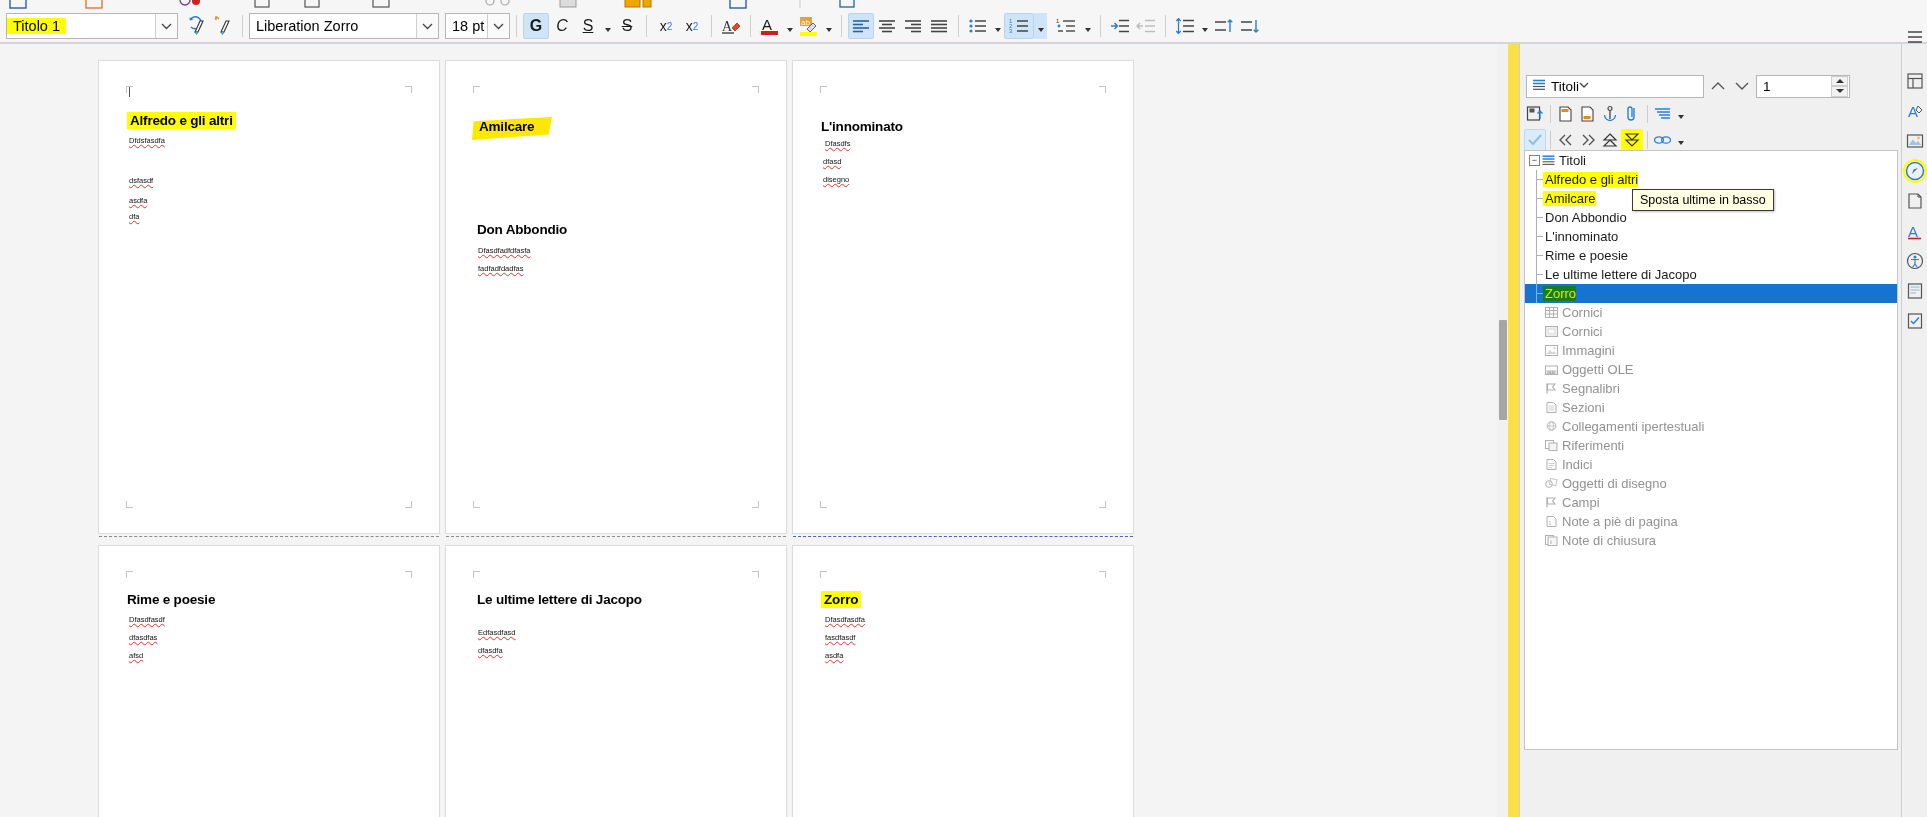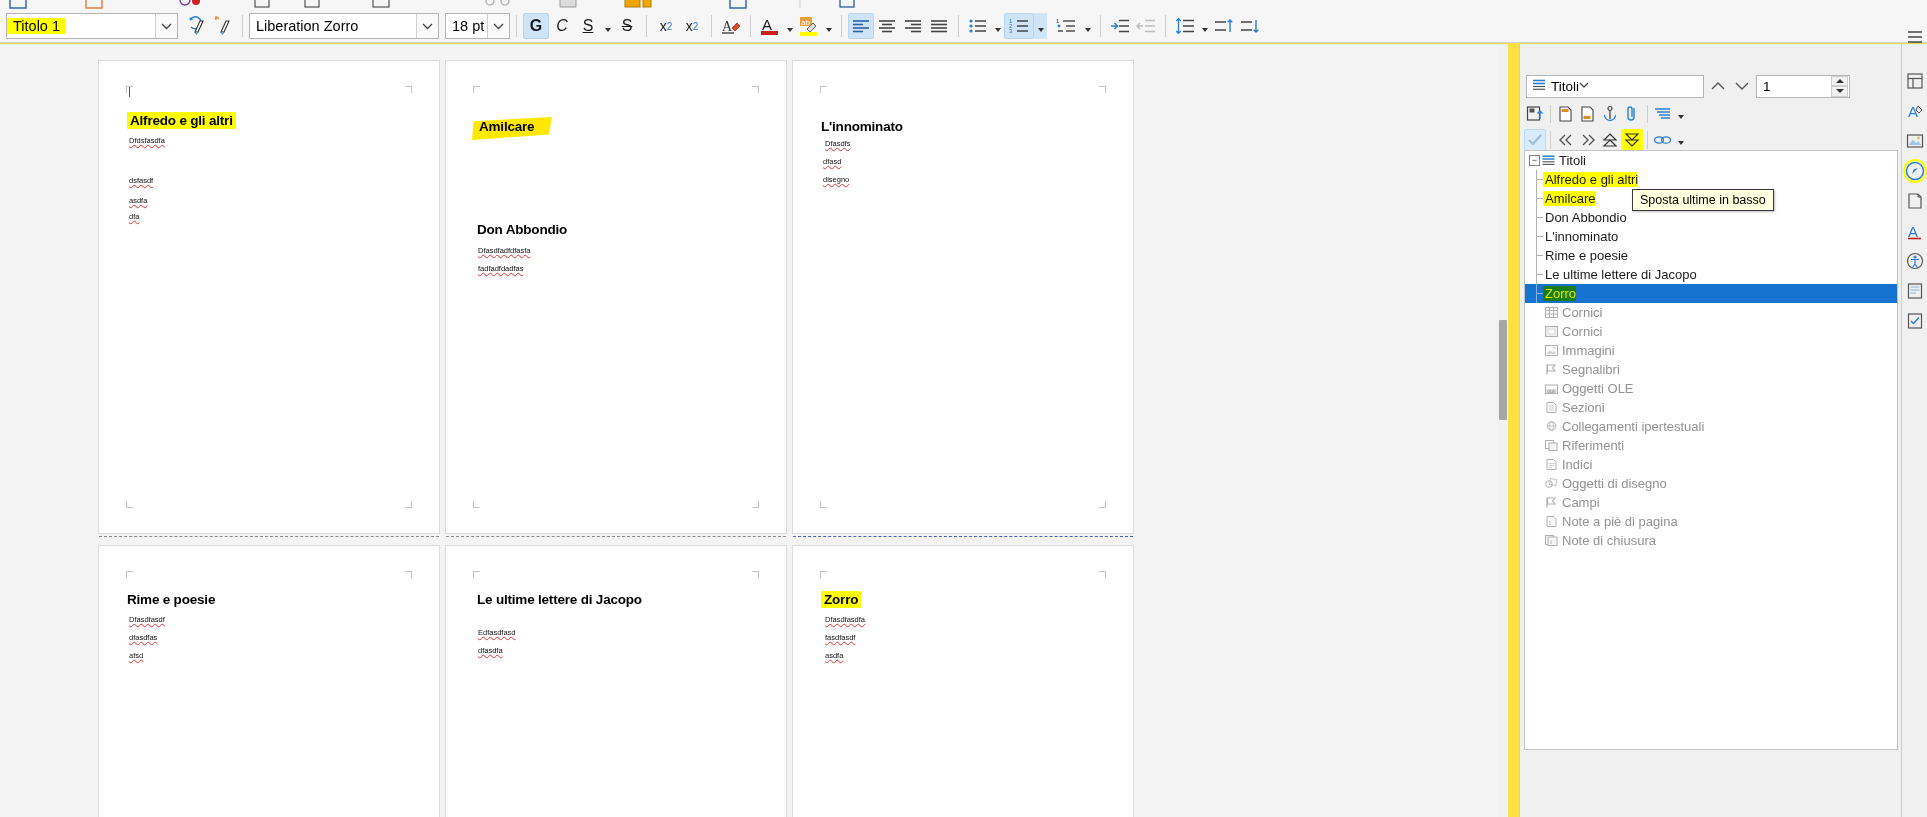--- a/index.html
+++ b/index.html
@@ -883,36 +883,36 @@
           <path d="M1.5 9 L5 5 L7.5 7.5 L9 6 L11.5 9 Z" fill="#d5d5d5"></path>
               <circle cx="9.5" cy="3" r="1.2" fill="#d5d5d5"></circle>
             </svg>
         </span>
         <span class="tr-label dim">Immagini</span>
       </div>
       <div class="tr-row">
         <span class="tr-indent"></span>
         <span class="tr-ico">
           <svg width="13" height="11">
-              <line x1="2" y1="0.5" x2="2" y2="10.5" stroke="#b0b0b0" stroke-width="1.2"></line>
-          <path d="M2.5 1 L10 1 L7.5 4 L10 7 L2.5 7 Z" fill="none" stroke="#b0b0b0" stroke-width="1.1"></path>
-            </svg>
-        </span>
-        <span class="tr-label dim">Segnalibri</span>
-      </div>
-      <div class="tr-row">
-        <span class="tr-indent"></span>
-        <span class="tr-ico">
-          <svg width="13" height="11">
               <rect x="0.5" y="2" width="12" height="8.5" fill="none" stroke="#b0b0b0"></rect>
           <rect x="1.5" y="6" width="10" height="4" fill="#d8d8d8"></rect>
           <text x="2" y="9.5" font-size="4" fill="#888" font-family="Liberation Sans, sans-serif">OLE</text>
             </svg>
         </span>
         <span class="tr-label dim">Oggetti OLE</span>
+      </div>
+      <div class="tr-row">
+        <span class="tr-indent"></span>
+        <span class="tr-ico">
+          <svg width="13" height="11">
+              <line x1="2" y1="0.5" x2="2" y2="10.5" stroke="#b0b0b0" stroke-width="1.2"></line>
+          <path d="M2.5 1 L10 1 L7.5 4 L10 7 L2.5 7 Z" fill="none" stroke="#b0b0b0" stroke-width="1.1"></path>
+            </svg>
+        </span>
+        <span class="tr-label dim">Segnalibri</span>
       </div>
       <div class="tr-row">
         <span class="tr-indent"></span>
         <span class="tr-ico">
           <svg width="13" height="11">
               <path d="M2 0.5 L8.5 0.5 L11 3 L11 10.5 L2 10.5 Z" fill="none" stroke="#b0b0b0"></path>
           <g stroke="#d0d0d0">
                 <line x1="3.5" y1="4" x2="9.5" y2="4"></line>
                 <line x1="3.5" y1="6" x2="9.5" y2="6"></line>
                 <line x1="3.5" y1="8" x2="9.5" y2="8"></line>

